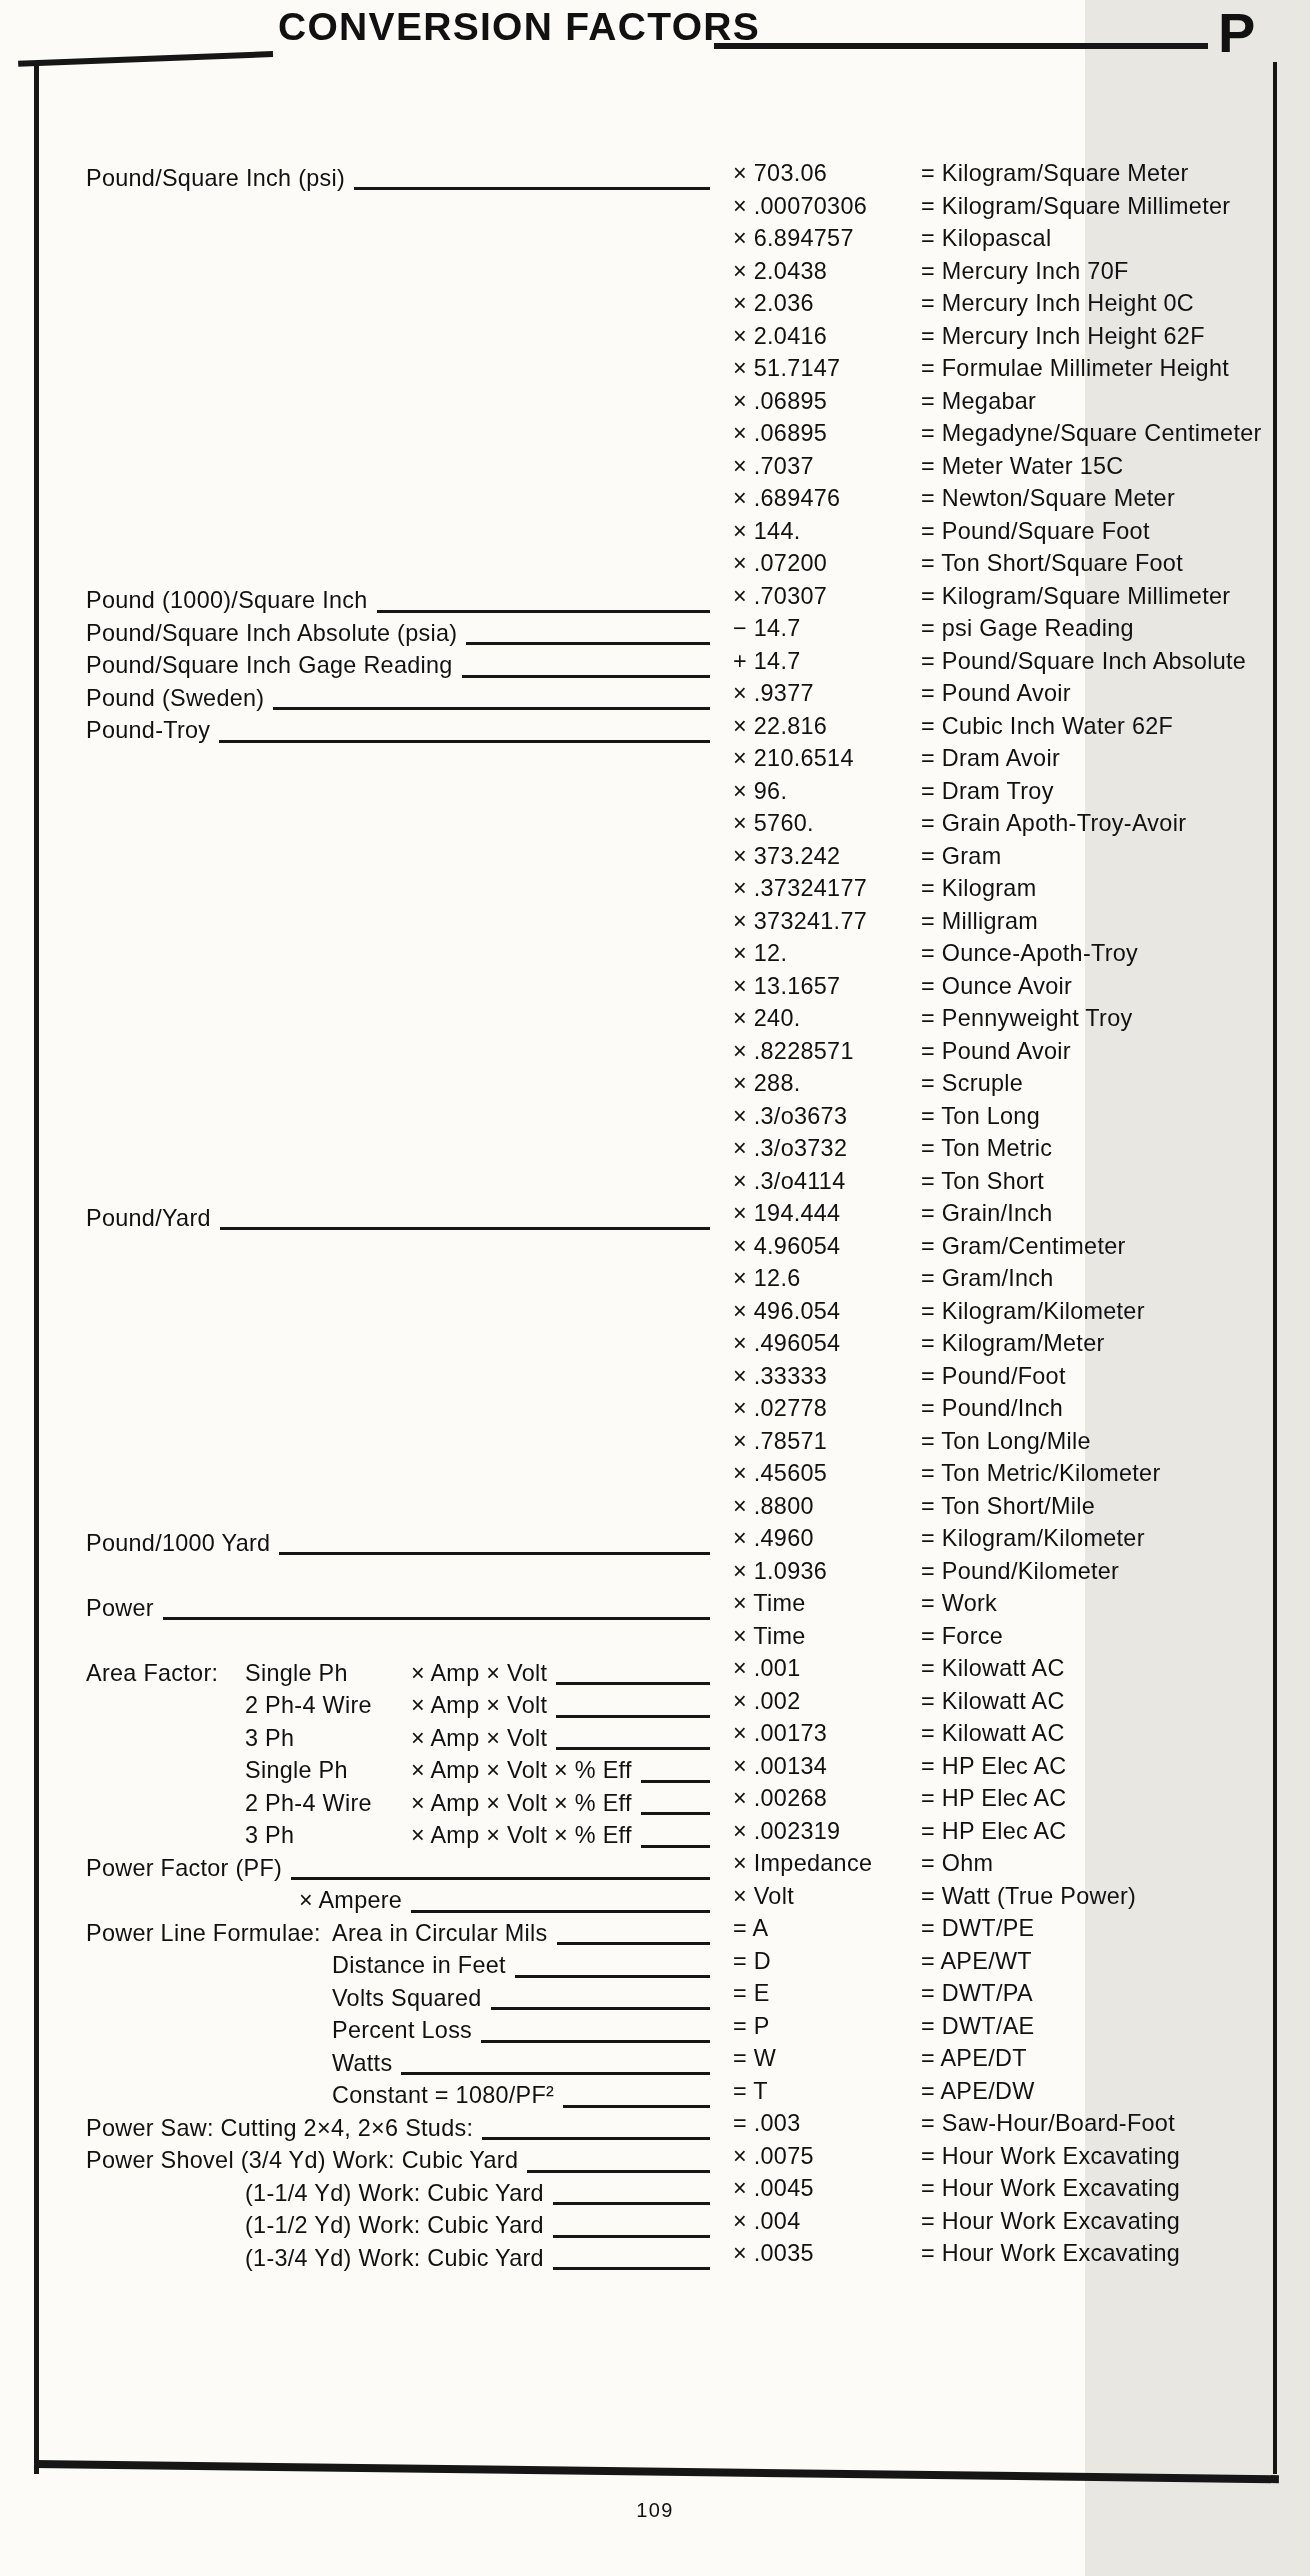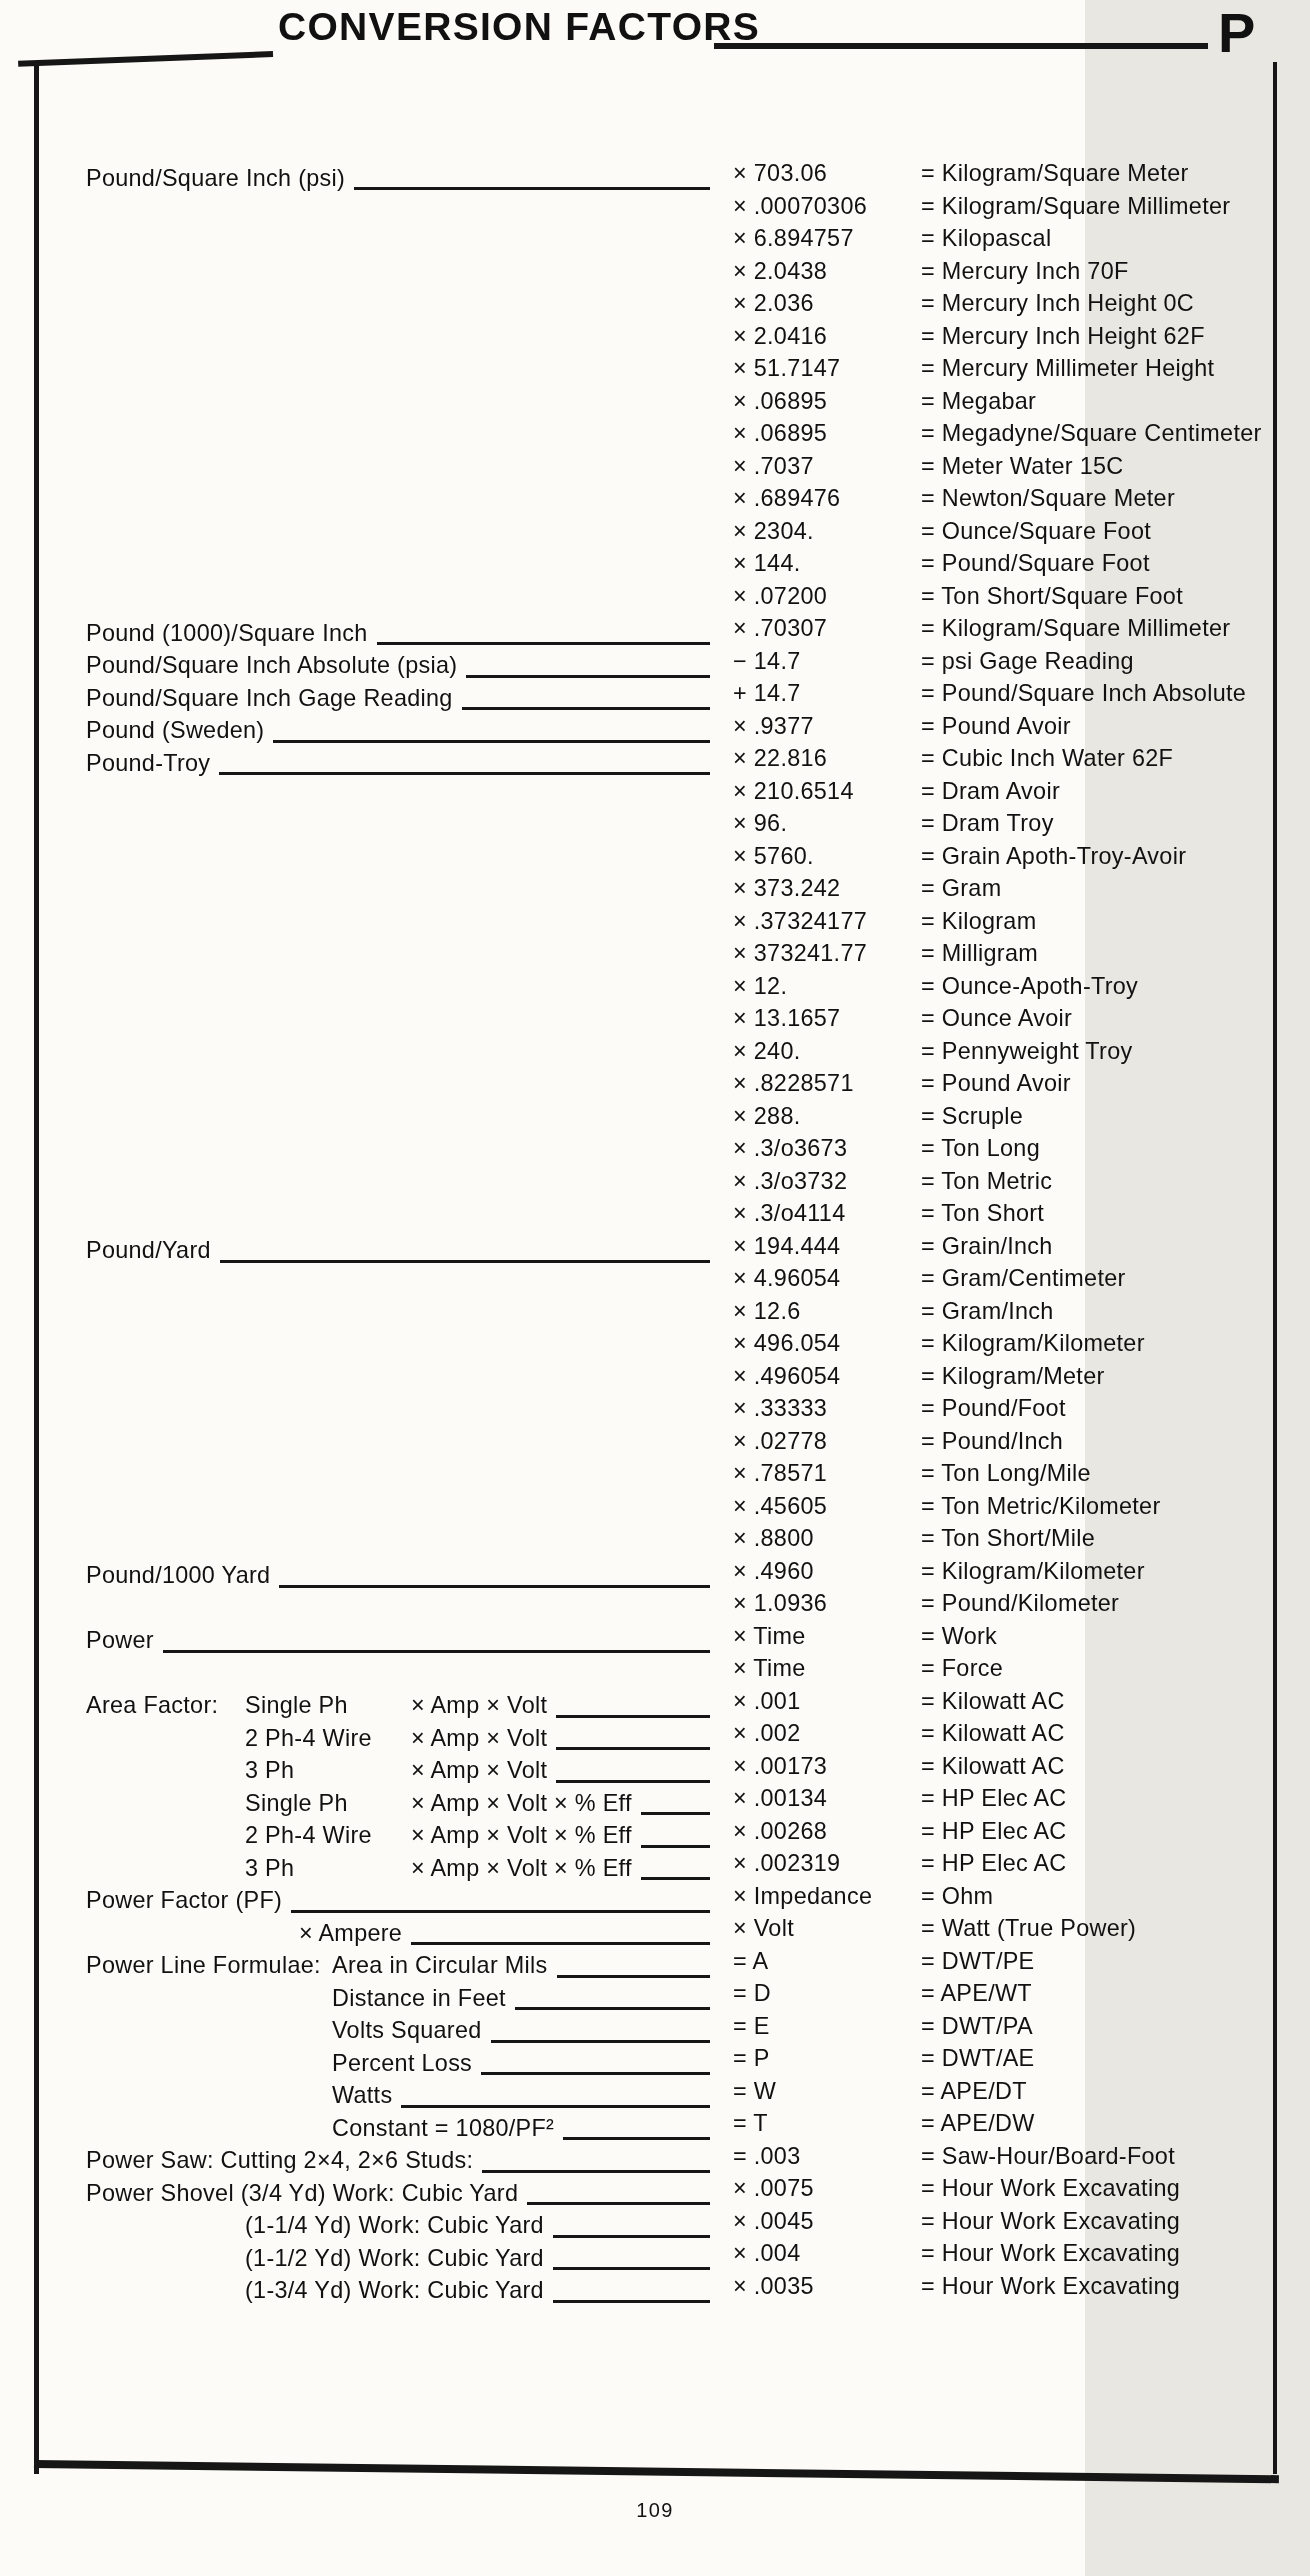--- a/index.html
+++ b/index.html
@@ -86,41 +86,37 @@
         <div class="row">
           <span class="v">× 2.036</span>
           <span class="r">= Mercury Inch Height 0C</span>
         </div>
         <div class="row">
           <span class="v">× 2.0416</span>
           <span class="r">= Mercury Inch Height 62F</span>
         </div>
         <div class="row">
           <span class="v">× 51.7147</span>
-          <span class="r">= Mercury Millimeter Height</span>
+          <span class="r">= Formulae Millimeter Height</span>
         </div>
         <div class="row">
           <span class="v">× .06895</span>
           <span class="r">= Megabar</span>
         </div>
         <div class="row">
           <span class="v">× .06895</span>
           <span class="r">= Megadyne/Square Centimeter</span>
         </div>
         <div class="row">
           <span class="v">× .7037</span>
           <span class="r">= Meter Water 15C</span>
         </div>
         <div class="row">
           <span class="v">× .689476</span>
           <span class="r">= Newton/Square Meter</span>
-        </div>
-        <div class="row">
-          <span class="v">× 2304.</span>
-          <span class="r">= Ounce/Square Foot</span>
         </div>
         <div class="row">
           <span class="v">× 144.</span>
           <span class="r">= Pound/Square Foot</span>
         </div>
         <div class="row">
           <span class="v">× .07200</span>
           <span class="r">= Ton Short/Square Foot</span>
         </div>
         <div class="row">

